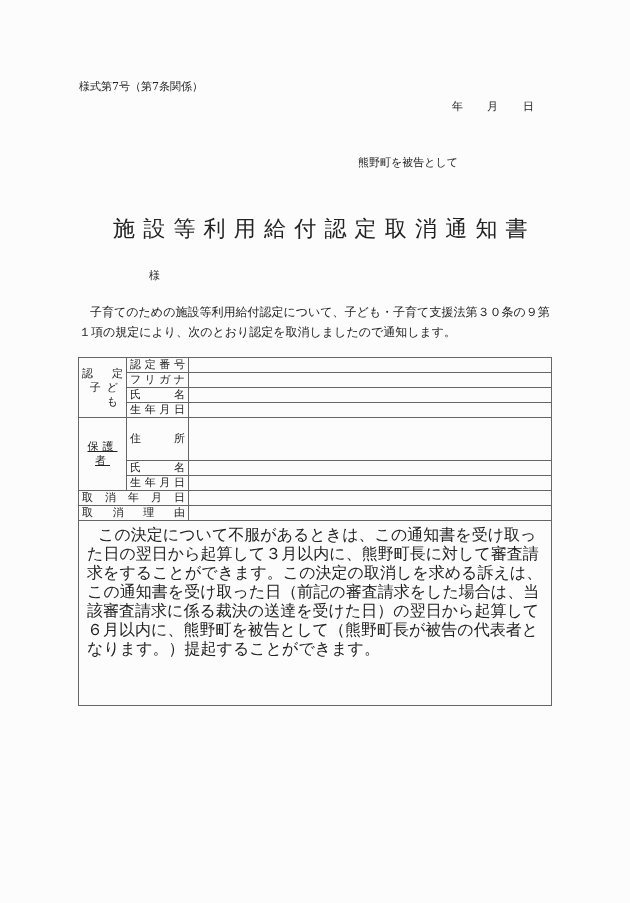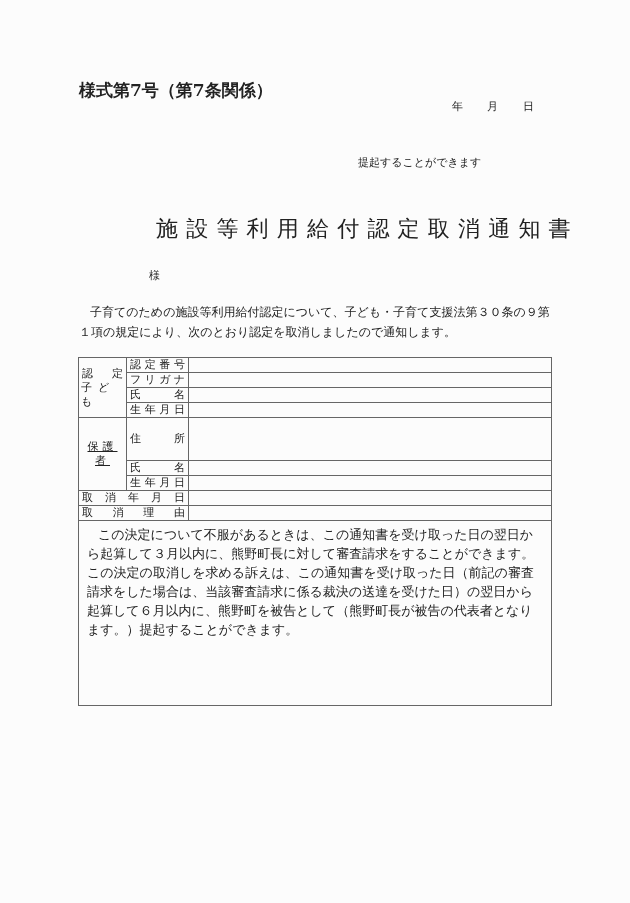--- a/index.html
+++ b/index.html
@@ -5,27 +5,27 @@
     html, body { margin: 0; padding: 0; }
     body {
       width: 630px; height: 903px;
       background: #fcfcfc;
       position: relative;
       font-family: "DejaVu Serif", "Liberation Serif", serif;
       color: #222;
       overflow: hidden;
     }
     .abs { position: absolute; white-space: nowrap; }
-    .form-no { left: 79px; top: 79px; font-size: 17px; font-weight: bold; }
+    .form-no { left: 79px; top: 79px; font-size: 11px; }
     .date { top: 99px; font-size: 11px; }
     .date-y { left: 452px; }
     .date-m { left: 487px; }
     .date-d { left: 523px; }
     .issuer { left: 358px; top: 155px; font-size: 11px; }
-    .title { left: 113px; top: 214px; font-size: 22px; letter-spacing: 8.2px; margin-left: 43px; }
+    .title { left: 113px; top: 214px; font-size: 22px; letter-spacing: 8.2px; }
     .sama { left: 149px; top: 268px; font-size: 11px; }
     .body-text {
       left: 79px; top: 302px; width: 472px;
       font-size: 12px; line-height: 20px; white-space: normal;
       text-indent: 11px;
     }
     table.form {
       position: absolute; left: 78px; top: 357px;
       width: 474px; border-collapse: collapse;
       font-size: 11px;
@@ -34,33 +34,33 @@
       border: 1px solid #666; padding: 0 2px; height: 14px;
       line-height: 14px; vertical-align: middle;
     }
     .group { text-align: center; }
     .spread { display: flex; justify-content: space-between; padding: 0 1px; }
     .tall { height: 42px !important; }
     .notice-cell {
       height: 180px !important; vertical-align: top !important;
       padding: 4px 8px 0 8px !important;
       line-height: 19px !important; text-indent: 11px;
-      font-size: 13px; white-space: normal; margin-left: 44px;
+      font-size: 16px; white-space: normal; margin-left: 44px;
     }
   </style>
 </head>
 <body>
 
 <div class="abs form-no">様式第7号（第7条関係）</div>
 
 <div class="abs date date-y">年</div>
 <div class="abs date date-m">月</div>
 <div class="abs date date-d">日</div>
 
-<div class="abs issuer">提起することができます</div>
+<div class="abs issuer">熊野町を被告として</div>
 
 <div class="abs title">施設等利用給付認定取消通知書</div>
 
 <div class="abs sama">様</div>
 
 <div class="abs body-text">子育てのための施設等利用給付認定について、子ども・子育て支援法第３０条の９第１項の規定により、次のとおり認定を取消しましたので通知します。</div>
 
 <table class="form">
   <colgroup>
     <col style="width:48px">
@@ -68,21 +68,21 @@
       <col>
   </colgroup>
 
   <tbody>
       <tr>
     <td rowspan="4" class="group">
       <div class="spread" style="padding:0 1px;">
         <span>認</span>
         <span>定</span>
       </div>
-      <div style="letter-spacing:6px;text-align:left;">子ども</div>
+      <div style="letter-spacing:6px;text-align:right;">子ども</div>
     </td>
     <td>
       <div class="spread">
         <span>認</span>
         <span>定</span>
         <span>番</span>
         <span>号</span>
       </div>
     </td>
     <td></td>

